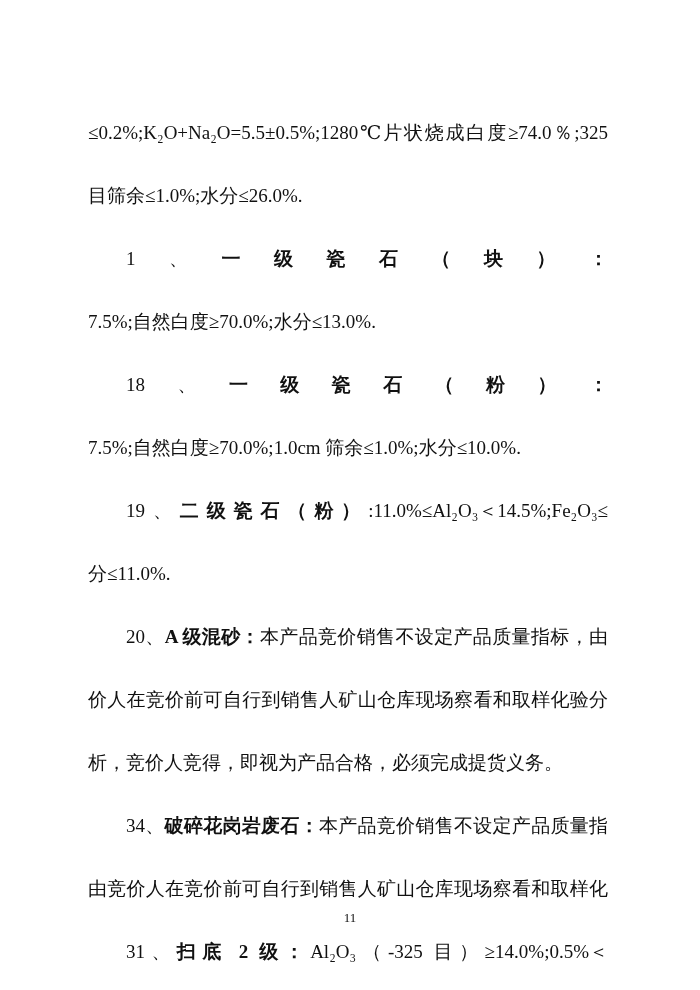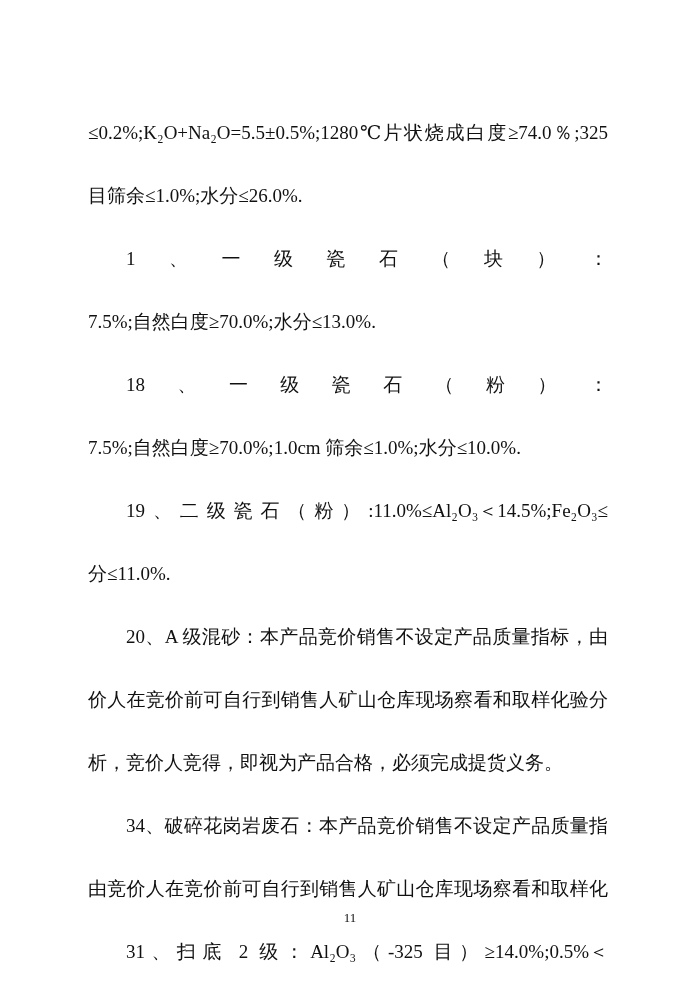--- a/index.html
+++ b/index.html
@@ -40,21 +40,21 @@
   }
   .line.just {
     text-align: justify;
     text-align-last: justify;
     text-justify: inter-character;
   }
   .line.indent {
     text-indent: 38px;
   }
   .bold {
-    font-weight: normal;
+    font-weight: bold;
   }
   .page-number {
     position: absolute;
     left: 0;
     top: 909px;
     width: 700px;
     text-align: center;
     font-size: 13px;
     line-height: 18px;
     color: #111111;

